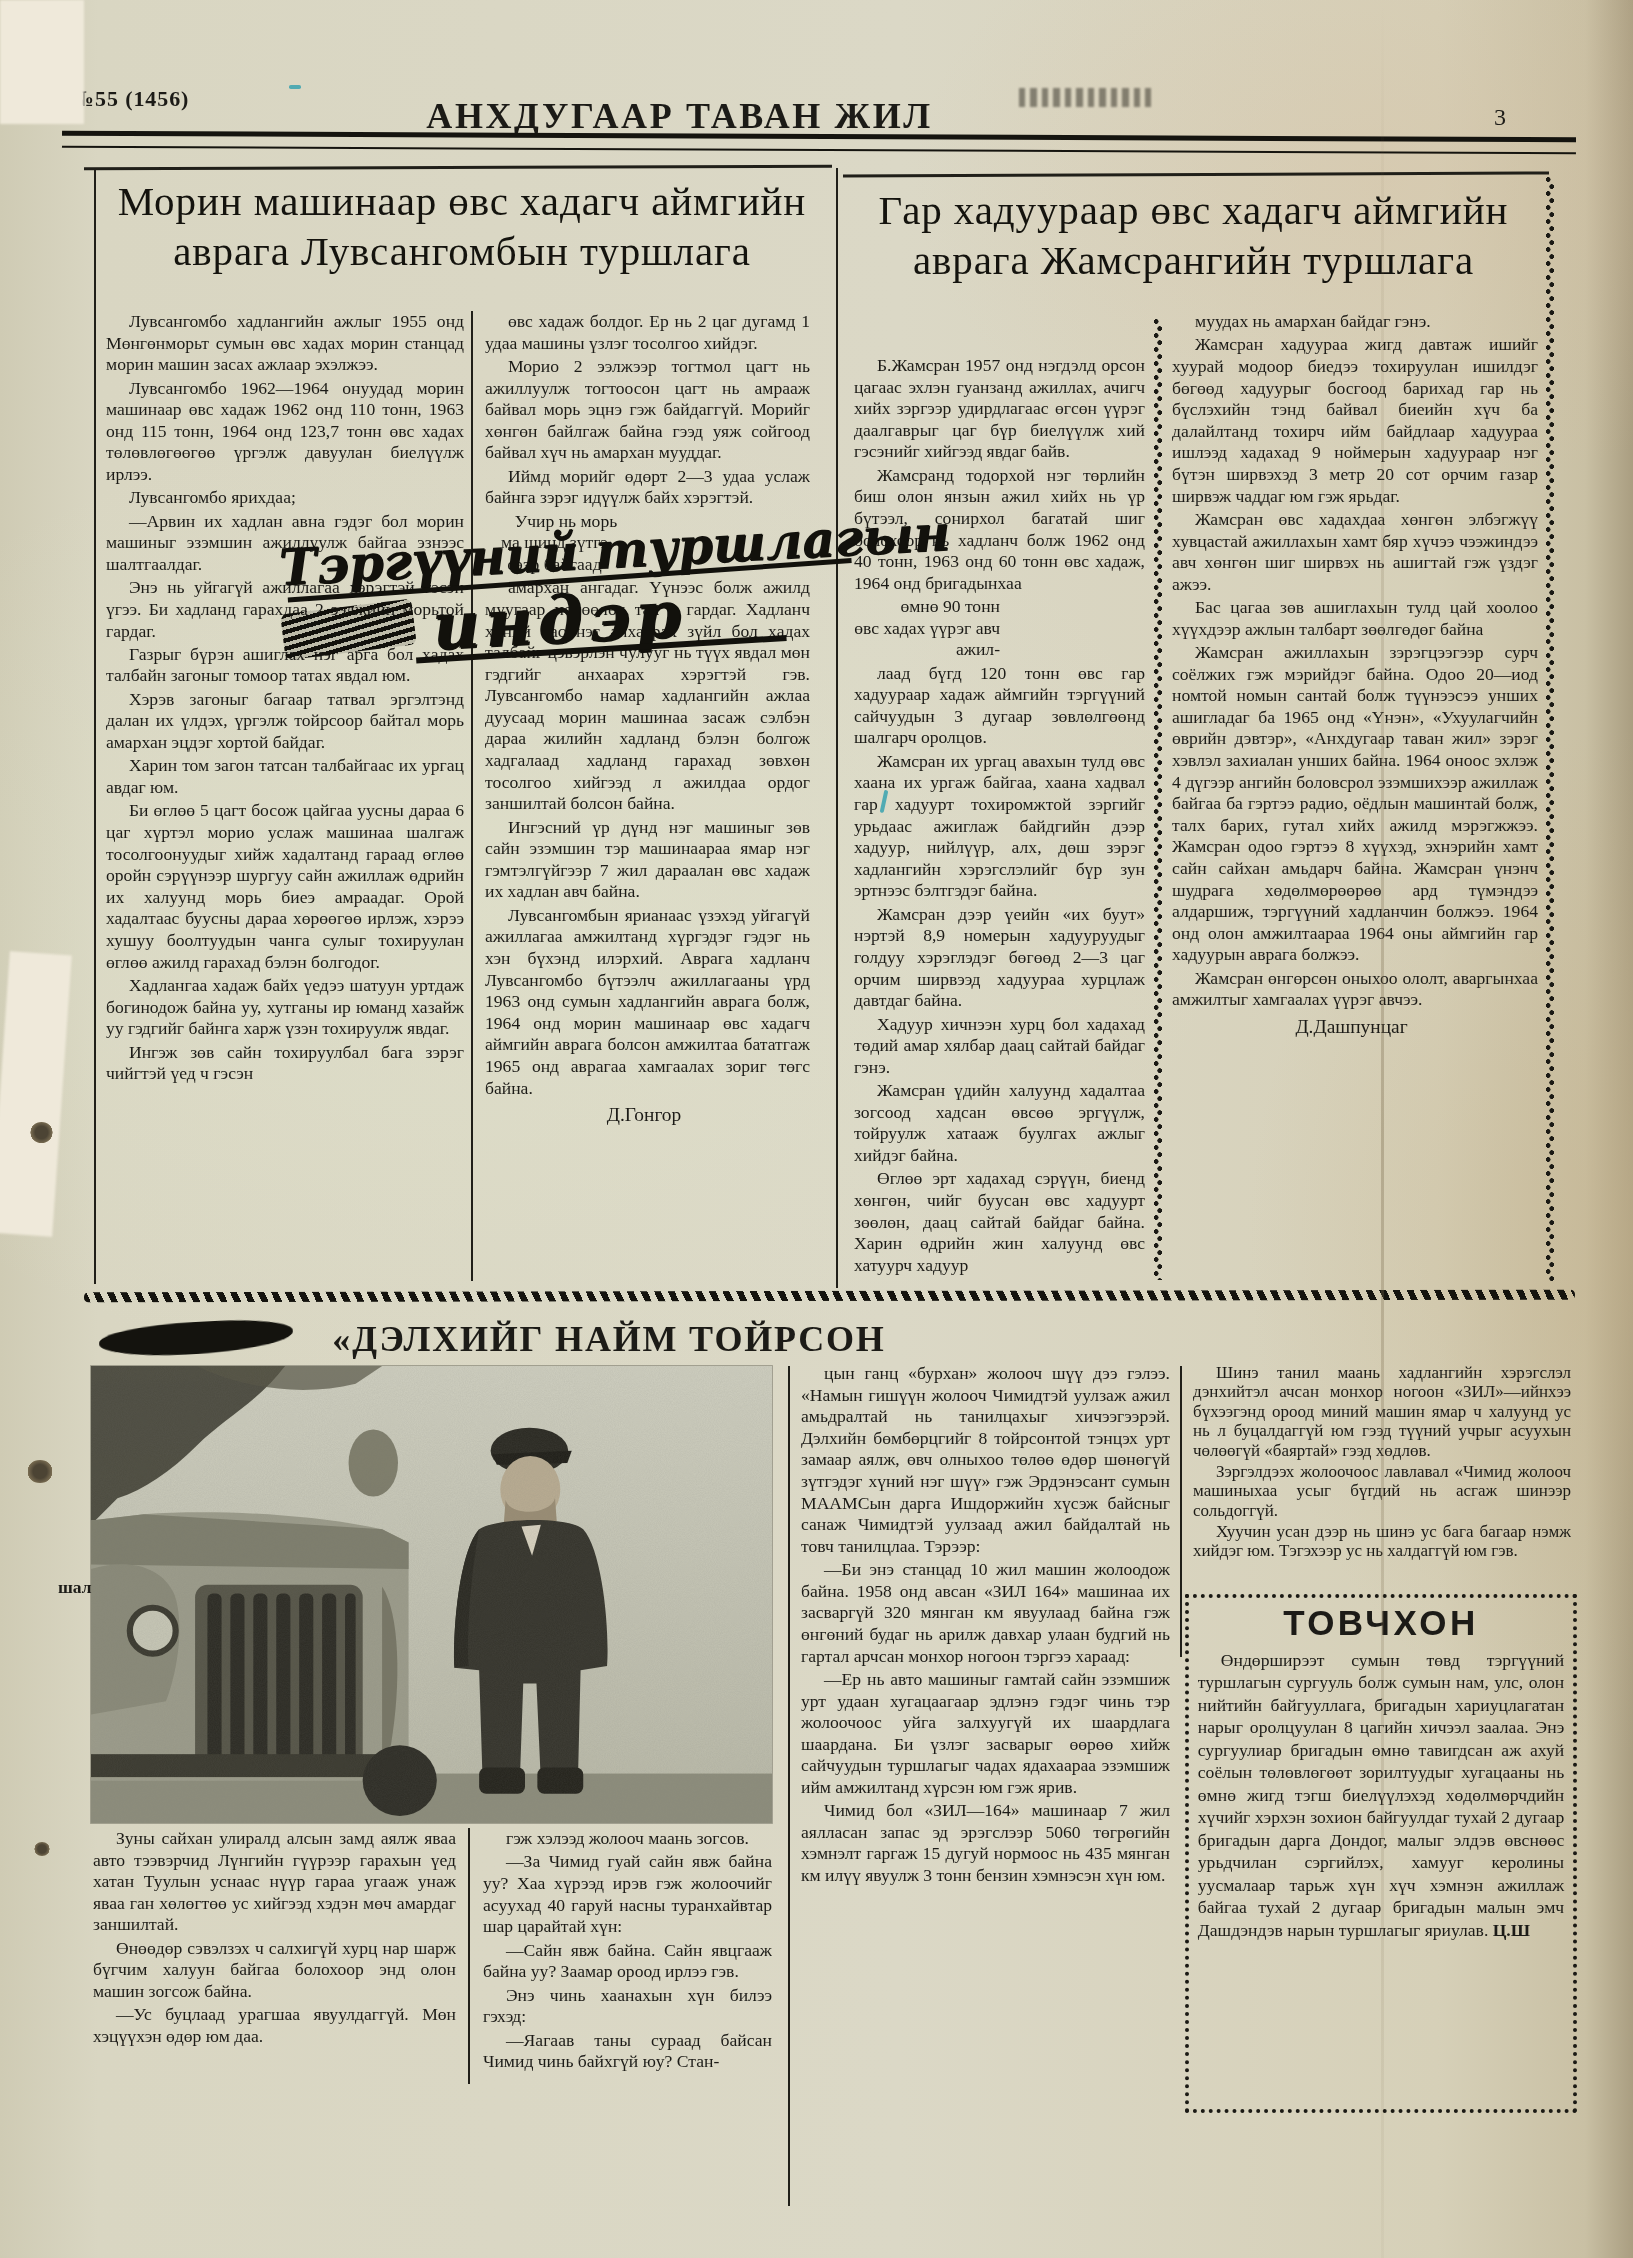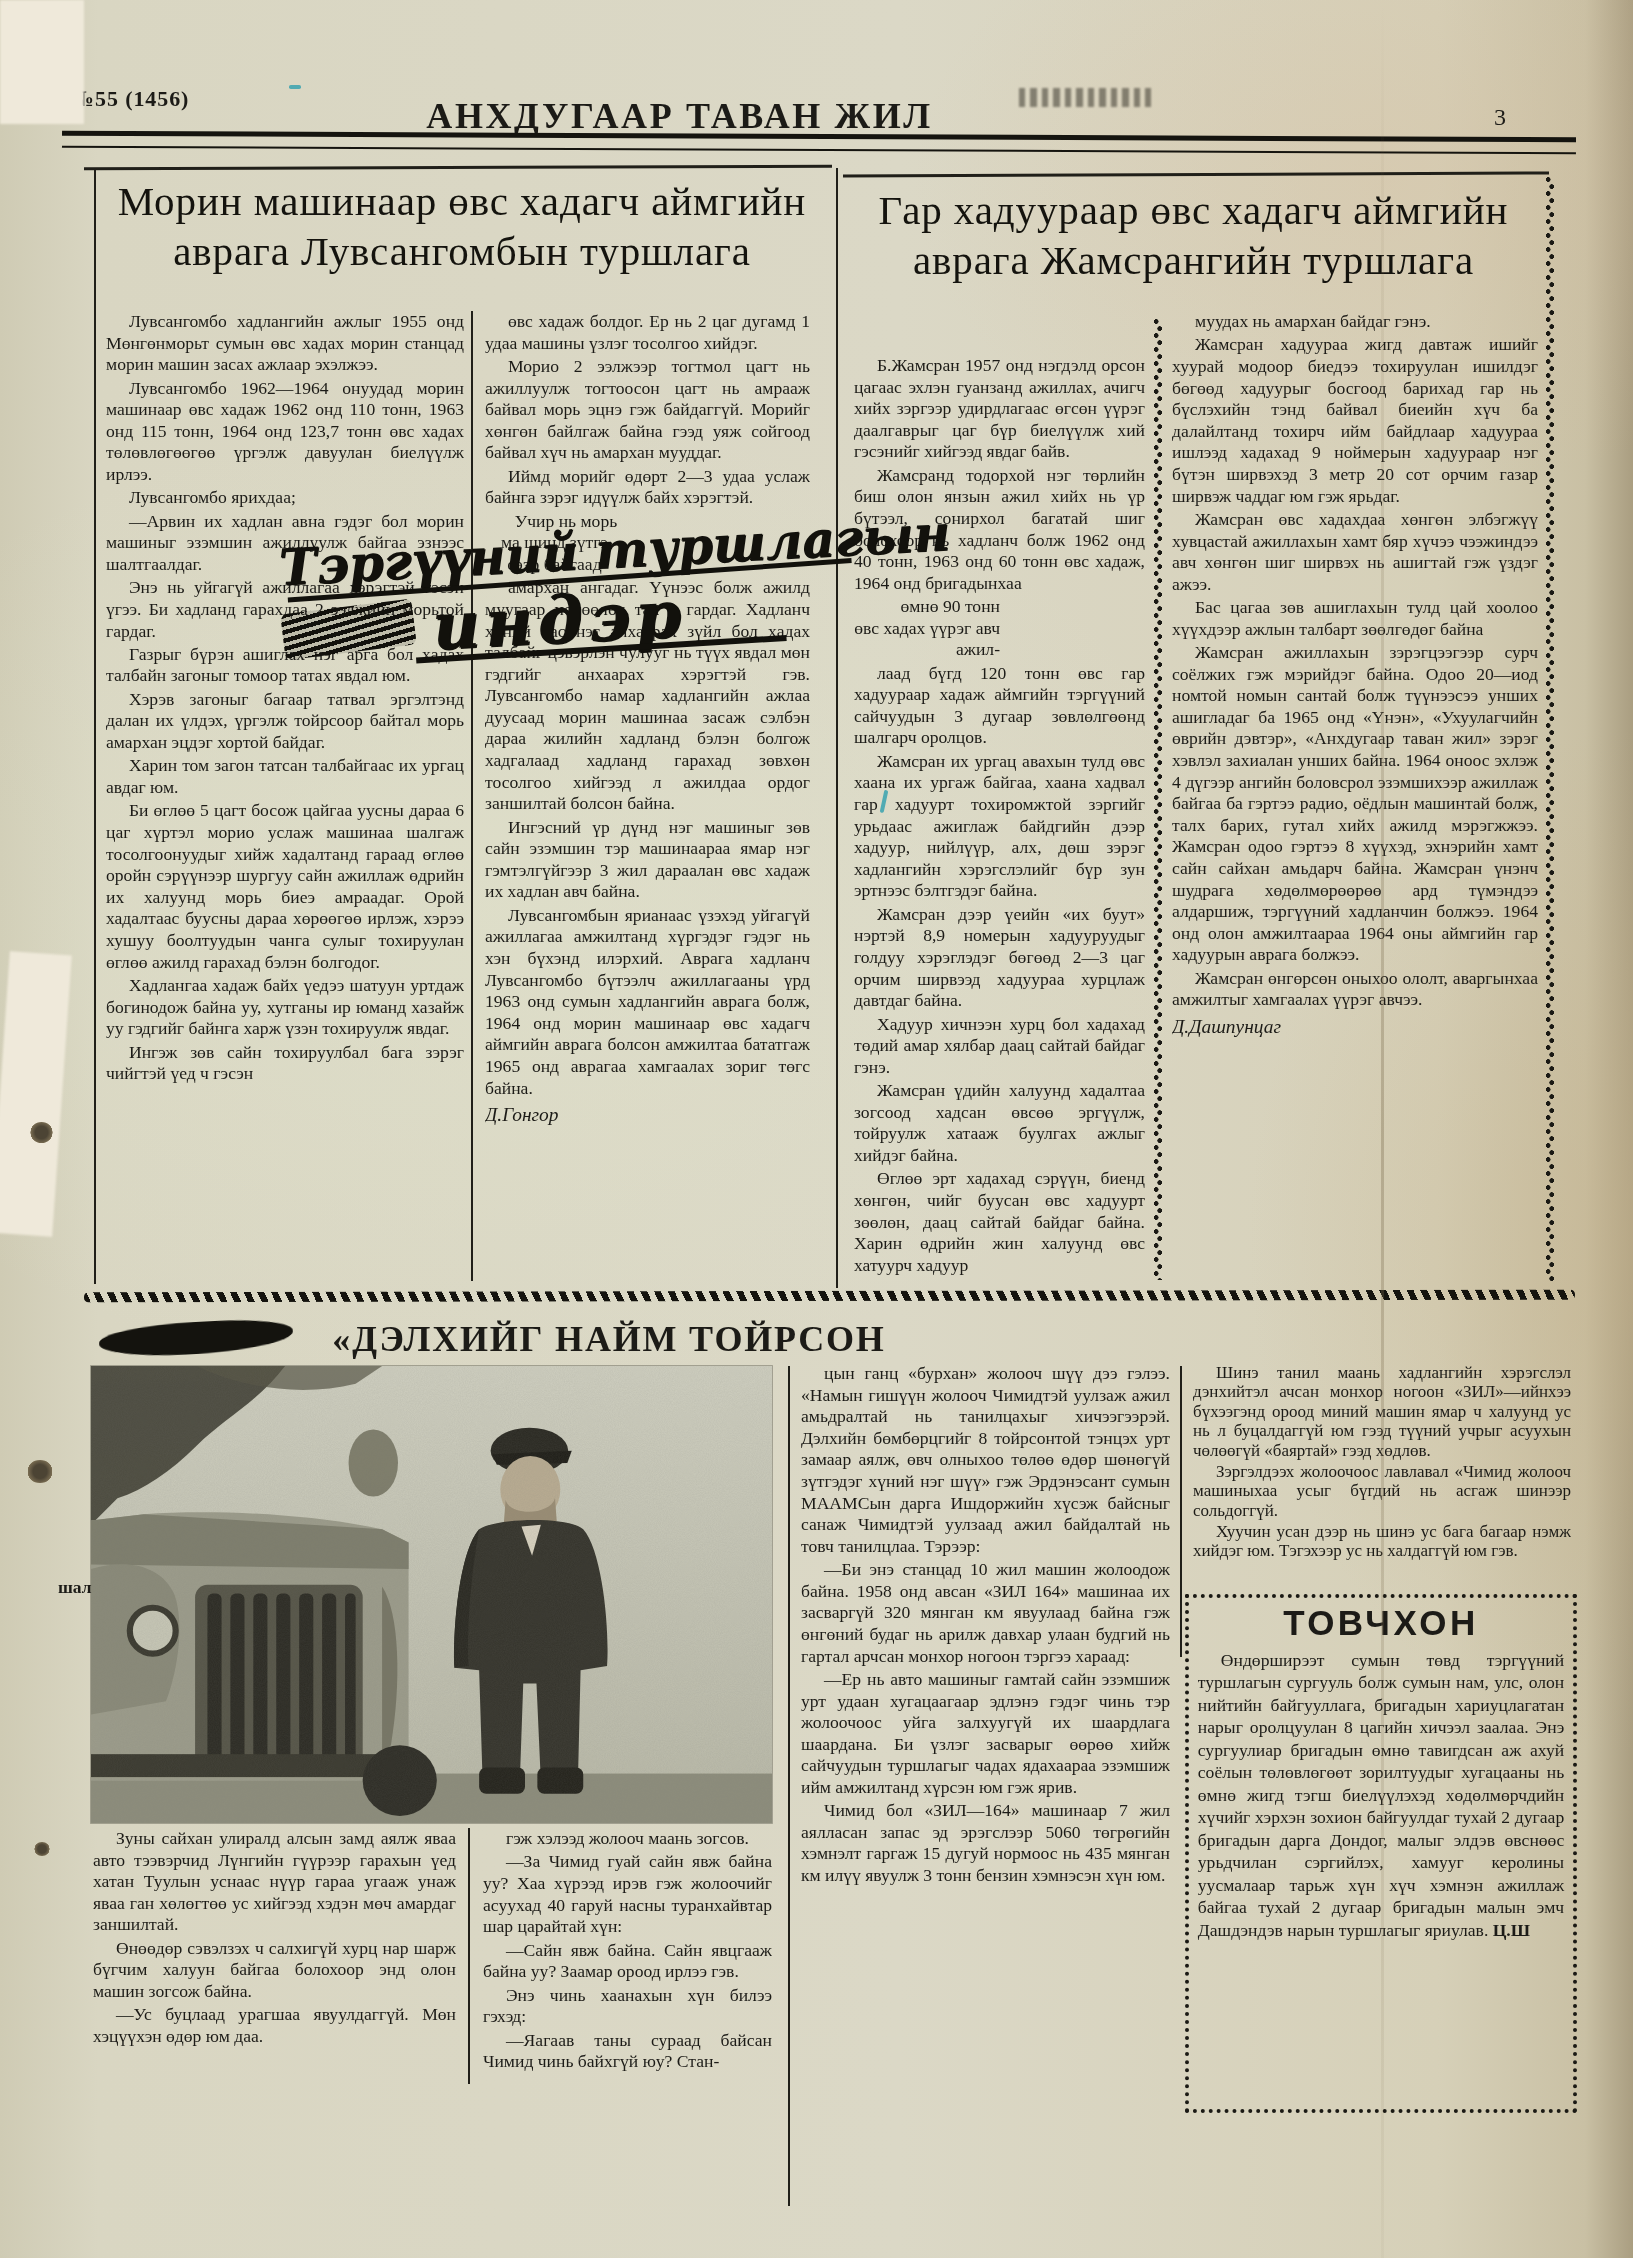--- a/index.html
+++ b/index.html
@@ -7,21 +7,21 @@
     background:
       radial-gradient(ellipse 794px 529px at 85% 8%, rgba(214,190,160,.35), transparent 60%),
       radial-gradient(ellipse 618px 794px at 101% 55%, rgba(197,178,140,.5), transparent 65%),
       radial-gradient(ellipse 1059px 706px at 30% 40%, rgba(225,228,205,.5), transparent 70%),
       linear-gradient(90deg,#cfcbb4 0,#d9d6c2 6%,#dbd8c6 55%,#d6d0b8 88%,#c9c0a4 97%,#a99d80 100%),
       #d8d4bf;
     font-family:"Liberation Serif", serif; color:#1c1b17;}
   
   .col{position:absolute;overflow:hidden;font-size:17.6px;line-height:21.6px;text-align:justify;}
   .col p{margin:0 0 1.8px 0;text-indent:23px;}
-  .byline{font-style:italic;text-align:left;font-size:19.4px;margin-top:5.3px;padding-right:7px;}
+  .byline{text-align:center;font-size:19.4px;margin-top:5.3px;padding-right:7px;}
   
   .issue{position:absolute;left:72px;top:86px;font-size:22px;font-weight:bold;letter-spacing:0.9px;}
   .masthead{position:absolute;left:415px;top:95px;width:529px;text-align:center;
     font-size:36px;font-weight:bold;letter-spacing:2.6px;}
   .pageno{position:absolute;left:1494px;top:104px;font-size:24px;}
   .head-rule{position:absolute;left:62px;top:134px;width:1514px;height:9.7px;
     border-top:5.3px solid #15140f;border-bottom:2.6px solid #15140f;transform:rotate(.25deg);}
   .smudge{position:absolute;left:1019px;top:88px;width:132px;height:19.4px;opacity:.55;
     background:repeating-linear-gradient(90deg,#3d3a30 0 6.2px,transparent 6.2px 11.5px);filter:blur(1.3px);}
   
@@ -106,21 +106,21 @@
   </div>
   <div class="col" style="left:485px;top:311px;width:325px;height:975px;">
     <div>
         <p>өвс хадаж болдог. Ер нь 2 цаг дугамд 1 удаа машины үзлэг тосолгоо хийдэг.</p>
         <p>Морио 2 ээлжээр тогтмол цагт нь ажиллуулж тогтоосон цагт нь амрааж байвал морь эцнэ гэж байдаггүй. Морийг хөнгөн байлгаж байна гээд уяж сойгоод байвал хүч нь амархан мууддаг.</p>
         <p>Иймд морийг өдөрт 2—3 удаа услаж байнга зэрэг идүүлж байх хэрэгтэй.</p>
       </div>
     <p class="wrap-left">Учир нь морь ма шинд зүтгэ сээр байгаад</p>
     <div>
         <p>амархан ангадаг. Үүнээс болж ажилд муугаар нөлөөлөх тал ч гардаг. Хадланч хүний бас нэг анхаарах зүйл бол хадах талбайг цэвэрлэн чулууг нь түүх явдал мөн гэдгийг анхаарах хэрэгтэй гэв. Лувсангомбо намар хадлангийн ажлаа дуусаад морин машинаа засаж сэлбэн дараа жилийн хадланд бэлэн болгож хадгалаад хадланд гарахад зөвхөн тосолгоо хийгээд л ажилдаа ордог заншилтай болсон байна.</p>
-        <p>Ингэсний үр дүнд нэг машиныг зөв сайн эзэмшин тэр машинаараа ямар нэг гэмтэлгүйгээр 3 жил дараалан өвс хадаж их хадлан авч байна.</p>
+        <p>Ингэсний үр дүнд нэг машиныг зөв сайн эзэмшин тэр машинаараа ямар нэг гэмтэлгүйгээр 7 жил дараалан өвс хадаж их хадлан авч байна.</p>
         <p>Лувсангомбын ярианаас үзэхэд уйгагүй ажиллагаа амжилтанд хүргэдэг гэдэг нь хэн бүхэнд илэрхий. Аврага хадланч Лувсангомбо бүтээлч ажиллагааны үрд 1963 онд сумын хадлангийн аврага болж, 1964 онд морин машинаар өвс хадагч аймгийн аврага болсон амжилтаа бататгаж 1965 онд аврагаа хамгаалах зориг төгс байна.</p>
       </div>
     <div class="byline">Д.Гонгор</div>
   </div>
 
   <div id="banner">
     <div class="b1">Тэргүүний туршлагын</div>
     <div class="b1u"></div>
     <div class="blob"></div>
     <div class="b2">индэр</div>

